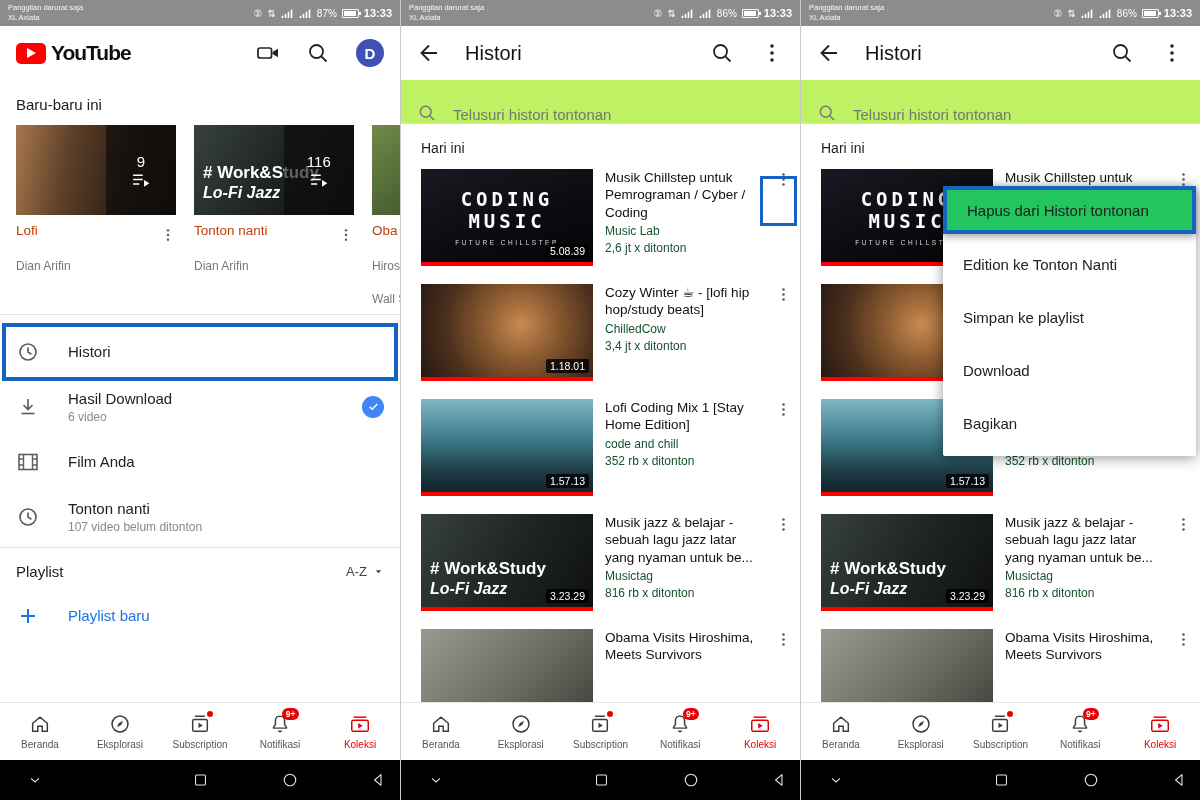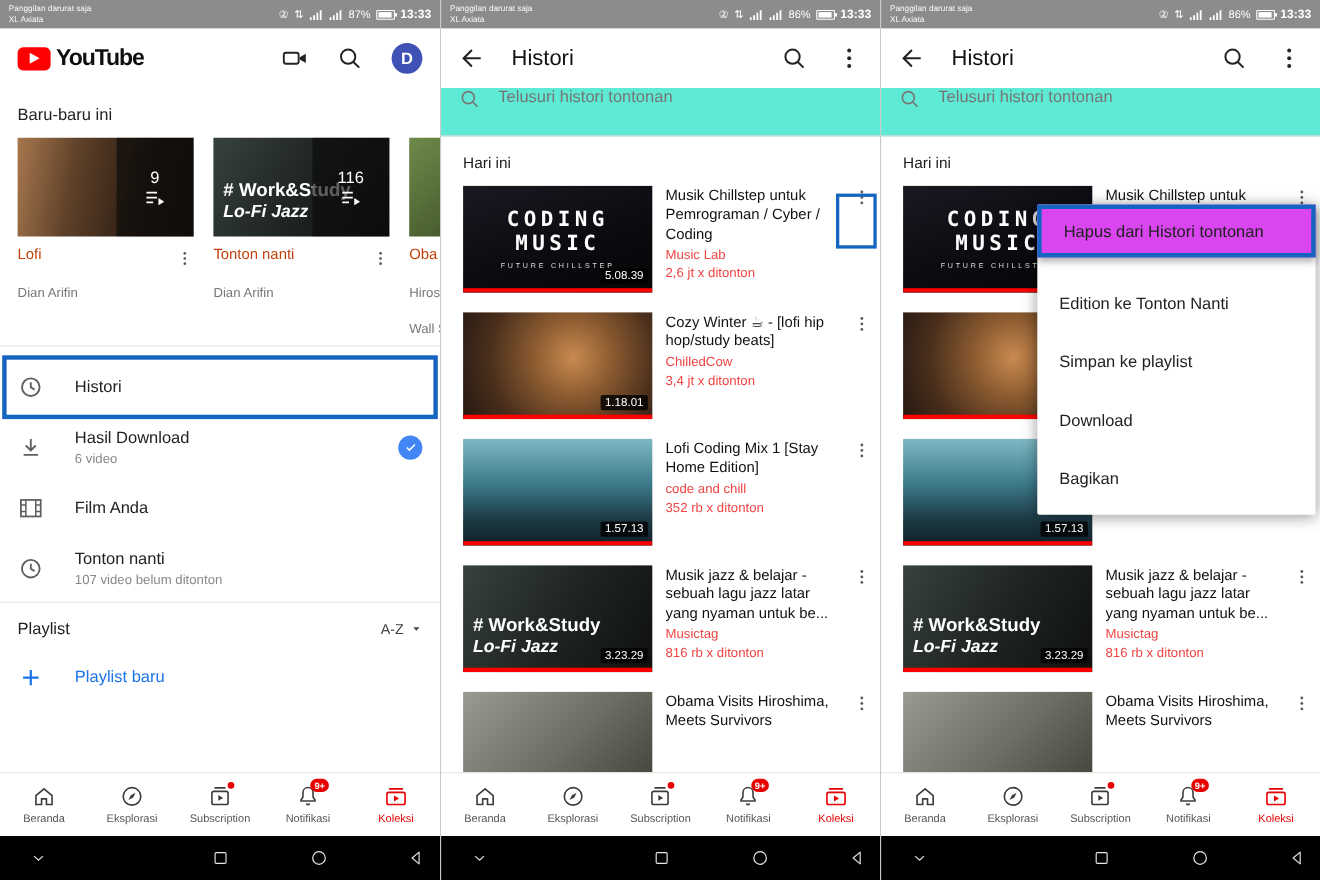--- a/index.html
+++ b/index.html
@@ -59,29 +59,29 @@
   .dlcheck{margin-left:auto;width:22px;height:22px;border-radius:50%;background:#4285f4;color:#fff;display:flex;align-items:center;justify-content:center}
   .dlcheck svg{width:13px;height:13px}
   .plhead{display:flex;justify-content:space-between;align-items:center;padding:15px 16px 11px}
   .plhead-l{font-size:15px;color:#212121}
   .sortctl{display:flex;align-items:center;gap:6px;font-size:13px;color:#424242}
   .newpl{display:flex;align-items:center;min-height:50px;padding:0 16px;color:#1a73e8}
   .newpl .micon{color:#1a73e8}
   .newpl .mlabel{color:#1a73e8}
 
   
-  .searchbar{height:44px;background:#5eead4;border-bottom:1px solid #dcdcdc;display:flex;align-items:flex-start;padding:0 16px}
+  .searchbar{height:44px;background:#bef264;border-bottom:1px solid #dcdcdc;display:flex;align-items:flex-end;padding:0 16px}
   .searchbar .sic{width:20px;height:20px;color:#777}
   .searchbar .ph{font-size:15px;color:#757575;margin-left:16px}
   .hari{font-size:14px;color:#1d1d1d;margin:16px 0 4px 20px}
   .vrow{display:flex;padding:9px 6px 9px 20px;position:relative}
   .vthumb{width:172px;height:97px;position:relative;flex-shrink:0;overflow:hidden}
   .vmeta{flex:1;min-width:0;padding:0 4px 0 12px}
   .vtitle{font-size:13.5px;line-height:1.28;color:#111;display:-webkit-box;-webkit-line-clamp:3;-webkit-box-orient:vertical;overflow:hidden}
-  .vchannel,.vviews{font-size:12px;color:#ef4444;margin-top:3px}
+  .vchannel,.vviews{font-size:12px;color:#14532d;margin-top:3px}
   .vchannel:empty,.vviews:empty{display:none}
   .vkebab{width:22px;display:flex;justify-content:center;padding-top:2px}
   .vkebab svg{width:17px;height:17px;color:#5a5a5a}
   .vdur{position:absolute;right:4px;bottom:8px;background:rgba(0,0,0,.8);color:#fff;font-size:10.5px;padding:1px 4px;border-radius:2px}
   .vdur:empty{display:none}
   .vprog{position:absolute;left:0;bottom:0;height:4px;background:#f00;width:100%}
   .th-coding{background:linear-gradient(160deg,#191922 0%,#0b0b10 55%,#060608 100%)}
   .th-cozy{background:radial-gradient(circle at 58% 42%,#c98a50 0%,#8a5a30 32%,#4a2f1c 66%,#241711 100%)}
   .th-anime{background:linear-gradient(180deg,#7fb8c4 0%,#3d7a8a 42%,#1d3a44 76%,#101e24 100%)}
   .th-jazz{background:linear-gradient(120deg,#37413d 0%,#202623 48%,#0e100f 100%)}
@@ -90,21 +90,21 @@
   .tt-big{font-size:19px;font-weight:700;letter-spacing:4px;line-height:1.15;font-family:"DejaVu Sans Mono",monospace}
   .tt-small{font-size:6.5px;letter-spacing:2.5px;margin-top:6px;color:#ddd}
   .th-text-jazz{position:absolute;left:9px;bottom:13px;color:#fff}
   .tj1{font-size:17px;font-weight:700}
   .tj2{font-size:16px;font-weight:700;font-style:italic;margin-top:1px}
   .annot-kebab{position:absolute;top:176px;right:3px;width:37px;height:50px;border:3px solid #1565c0;pointer-events:none;z-index:30}
 
   
   .ctxmenu{position:absolute;left:142px;right:4px;top:186px;background:#fff;border-radius:2px;box-shadow:0 2px 14px rgba(0,0,0,.4);z-index:15;padding-bottom:6px}
   .ctx-item{height:53px;display:flex;align-items:center;padding:0 20px;font-size:15px;color:#212121}
-  .ctx-hl{height:48px;border:4px solid #1565c0;background:#d946ef;box-shadow:0 3px 7px rgba(0,0,0,.35);margin-bottom:16px}
+  .ctx-hl{height:48px;border:4px solid #1565c0;background:#22c55e;box-shadow:0 3px 7px rgba(0,0,0,.35);margin-bottom:4px}
 
   
   .bottomnav{position:absolute;left:0;right:0;bottom:40px;height:58px;background:#fff;border-top:1px solid #e6e6e6;display:flex;z-index:20}
   .bn-item{flex:1;display:flex;flex-direction:column;align-items:center;justify-content:center;gap:4px;color:#3c3c3c}
   .bn-ico{width:22px;height:22px;position:relative}
   .bn-ico svg{width:22px;height:22px}
   .bn-label{font-size:10px;color:#555}
   .bn-item.active{color:#e60000}
   .bn-item.active .bn-label{color:#e60000}
   .badge{position:absolute;top:-5px;right:-8px;background:#e60000;color:#fff;font-size:8.5px;font-weight:700;padding:1.5px 3.5px;border-radius:8px;line-height:1}

